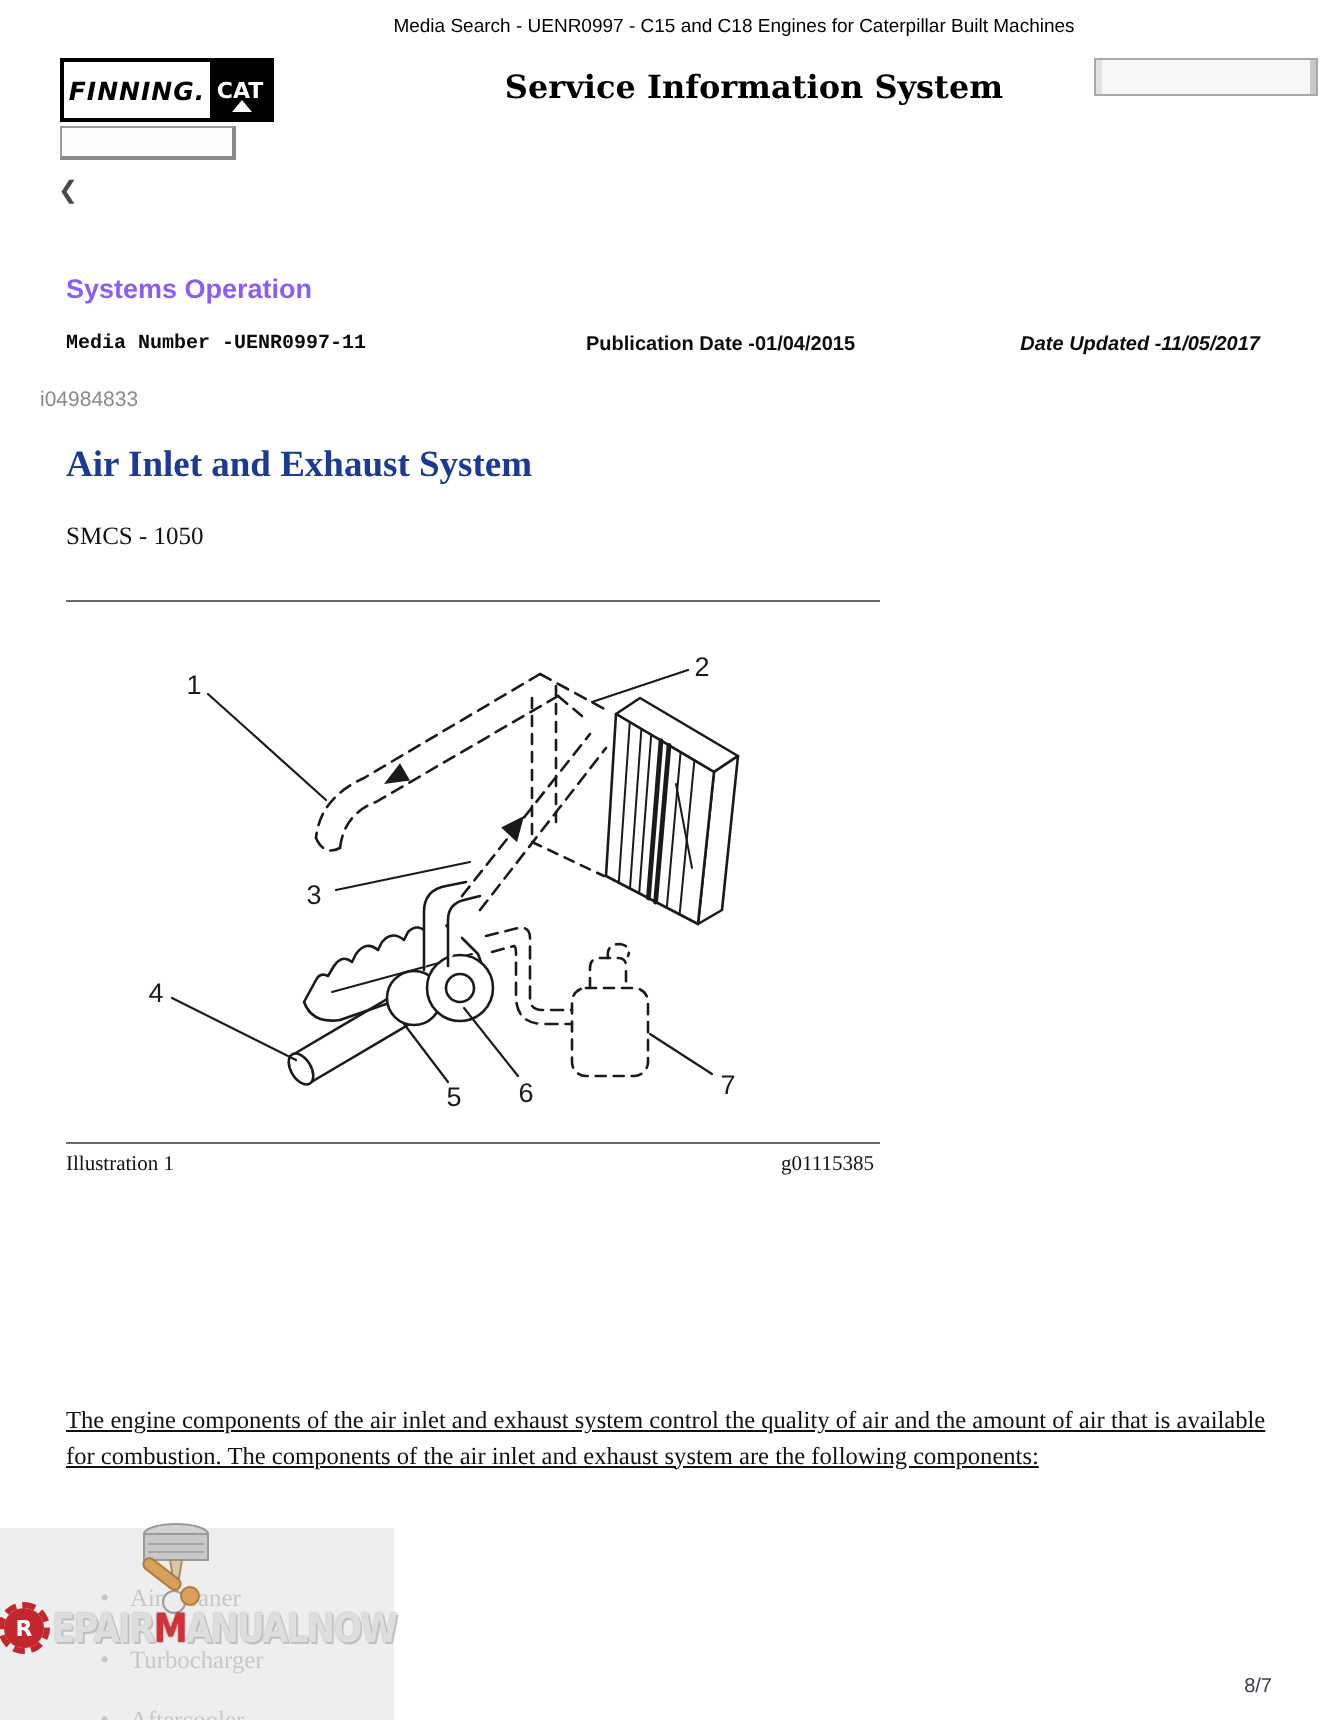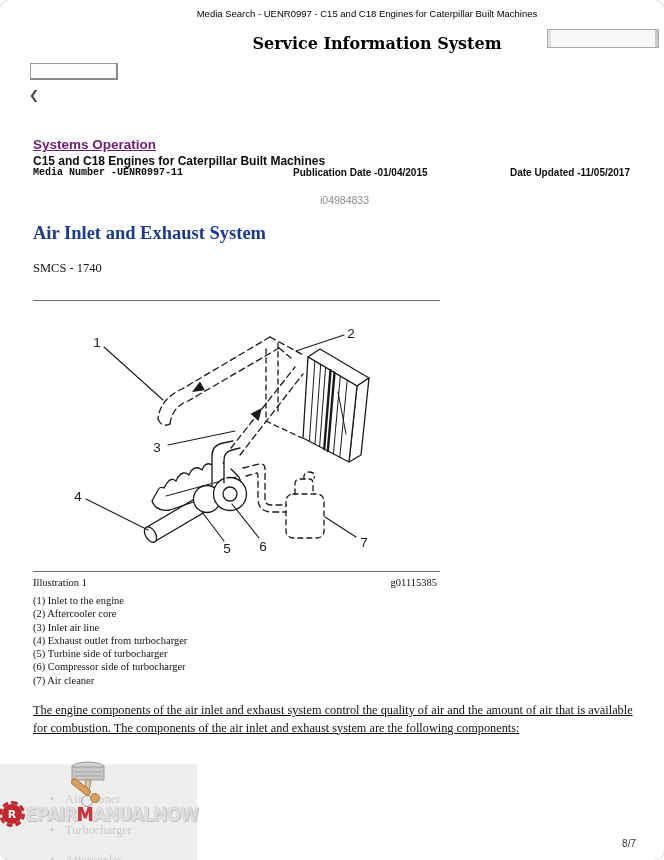--- a/index.html
+++ b/index.html
@@ -1,20 +1,20 @@
 <!DOCTYPE html>
 <html><head>
 <meta charset="utf-8">
 <style>
   * { margin:0; padding:0; box-sizing:border-box; }
   html,body { background:#fff; }
   .page {
     position:relative; width:664px; height:860px; background:#fff;
     outline:1px solid #dcdcdc; overflow:hidden;
-    font-family:"Liberation Serif", serif; color:#111;border-radius:10px;
+    font-family:"Liberation Serif", serif; color:#111;
   }
   
   .print-header {
     position:absolute; left:70px; right:0; top:8px; text-align:center;
     font:9.5px "Liberation Sans", sans-serif; color:#000;
   }
   .finning-logo {
     position:absolute; left:30px; top:29px; width:107px; height:32px;
     background:#fff; border:2px solid #000; display:flex; align-items:center;
   }
@@ -44,27 +44,27 @@
   .box-top-right {
     position:absolute; left:547px; top:29px; width:112px; height:19px;
     background:#f7f7f7; border:1px solid #a9a9a9;
     box-shadow:inset 3px 0 0 #e2e2e2, inset -3px 0 0 #c9c9c9;
   }
   .back-arrow {
     position:absolute; left:29px; top:88px;
     font:bold 12px "DejaVu Sans", sans-serif; color:#4a4a4a; cursor:pointer;
   }
   
-  .doc-section  { position:absolute; left:33px; top:137px; font:bold 13.5px "Liberation Sans", sans-serif; color:#701a75;text-decoration:underline; }
+  .doc-section  { position:absolute; left:33px; top:137px; font:bold 13.5px "Liberation Sans", sans-serif; color:#8b5cf6; }
   .doc-subtitle { position:absolute; left:33px; top:154px; font:bold 12px "Liberation Sans", sans-serif; color:#0c0c0c; }
   .meta-row { position:absolute; left:33px; top:167px; width:597px; height:13px; font:bold 10px "Liberation Sans", sans-serif; color:#0c0c0c; }
   .meta-row .m1 { position:absolute; left:0;font-family:Liberation Mono, monospace; }
   .meta-row .m2 { position:absolute; left:237px;padding-left:23px; }
-  .meta-row .m3 { position:absolute; right:0; }
-  .doc-id { position:absolute; left:46px; top:194px; width:597px; text-align:center; font:10.5px "Liberation Sans", sans-serif; color:#8a8a8a; }
+  .meta-row .m3 { position:absolute; right:0;font-style:italic; }
+  .doc-id { position:absolute; left:20px; top:194px; width:597px; text-align:left; font:10.5px "Liberation Sans", sans-serif; color:#8a8a8a; }
   .article-title { position:absolute; left:33px; top:223px; font:bold 18.5px "Liberation Serif", serif; color:#1a3a94; }
   .smcs { position:absolute; left:33px; top:261px; font:12.5px "Liberation Serif", serif; }
   
   .rule { position:absolute; left:33px; width:407px; height:1px; background:#6b6b6b; }
   .rule.top { top:300px; } .rule.bottom { top:571px; }
   .diagram { position:absolute; left:40px; top:312px; width:416px; height:258px; }
   .diagram text { font:13.5px "Liberation Sans", sans-serif; fill:#1a1a1a; text-anchor:middle; }
   .caption-row {
     position:absolute; left:33px; top:577px; width:404px;
     display:flex; justify-content:space-between;
@@ -98,39 +98,45 @@
   
   .page-num { position:absolute; right:28px; top:838px; font:10px "Liberation Sans", sans-serif; color:#3a3a4a; }
 </style>
 </head>
 <body>
 
 <div class="page">
 
   <div class="print-header">Media Search - UENR0997 - C15 and C18 Engines for Caterpillar Built Machines</div>
 
+  <div class="finning-logo">
+    <span class="finning-text">FINNING.</span>
+    <span class="cat-badge">
+      <span>CAT</span>
+      <span class="cat-tri"></span>
+    </span>
+  </div>
 
   <div class="sis-title">Service Information System</div>
 
   <div class="box-under-logo"></div>
   <div class="box-top-right"></div>
 
   <div class="back-arrow">❮</div>
 
   <div class="doc-section">Systems Operation</div>
-  <div class="doc-subtitle">C15 and C18 Engines for Caterpillar Built Machines</div>
   <div class="meta-row">
     <span class="m1">Media Number -UENR0997-11</span>
     <span class="m2">Publication Date -01/04/2015</span>
     <span class="m3">Date Updated -11/05/2017</span>
   </div>
   <div class="doc-id">i04984833</div>
 
   <h2 class="article-title">Air Inlet and Exhaust System</h2>
-  <div class="smcs">SMCS - 1740</div>
+  <div class="smcs">SMCS - 1050</div>
 
   <div class="rule top"></div>
 
   <svg class="diagram" viewBox="40 312 416 258">
     <g stroke="#1a1a1a" stroke-width="1.3" fill="none" stroke-linecap="round" stroke-linejoin="round">
 
       <g stroke-dasharray="6 4">
         <path d="M270,337 L182,389 Q160,399 158,419"></path>
         <path d="M279,348 L188,401 Q172,407 170,424"></path>
         <path d="M158,419 Q162,428 170,424"></path>
@@ -216,29 +222,20 @@
     </g>
   </svg>
 
   <div class="rule bottom"></div>
 
   <div class="caption-row">
     <span>Illustration 1</span>
     <span>g01115385</span>
   </div>
 
-  <ul class="legend">
-    <li>(1) Inlet to the engine</li>
-    <li>(2) Aftercooler core</li>
-    <li>(3) Inlet air line</li>
-    <li>(4) Exhaust outlet from turbocharger</li>
-    <li>(5) Turbine side of turbocharger</li>
-    <li>(6) Compressor side of turbocharger</li>
-    <li>(7) Air cleaner</li>
-  </ul>
 
   <p class="body-para">The engine components of the air inlet and exhaust system control the quality of air and the amount of air that is available for combustion. The components of the air inlet and exhaust system are the following components:</p>
 
   <ul class="bullets">
     <li>Air cleaner</li>
     <li>Turbocharger</li>
     <li>Aftercooler</li>
   </ul>
 
   <div class="watermark">

